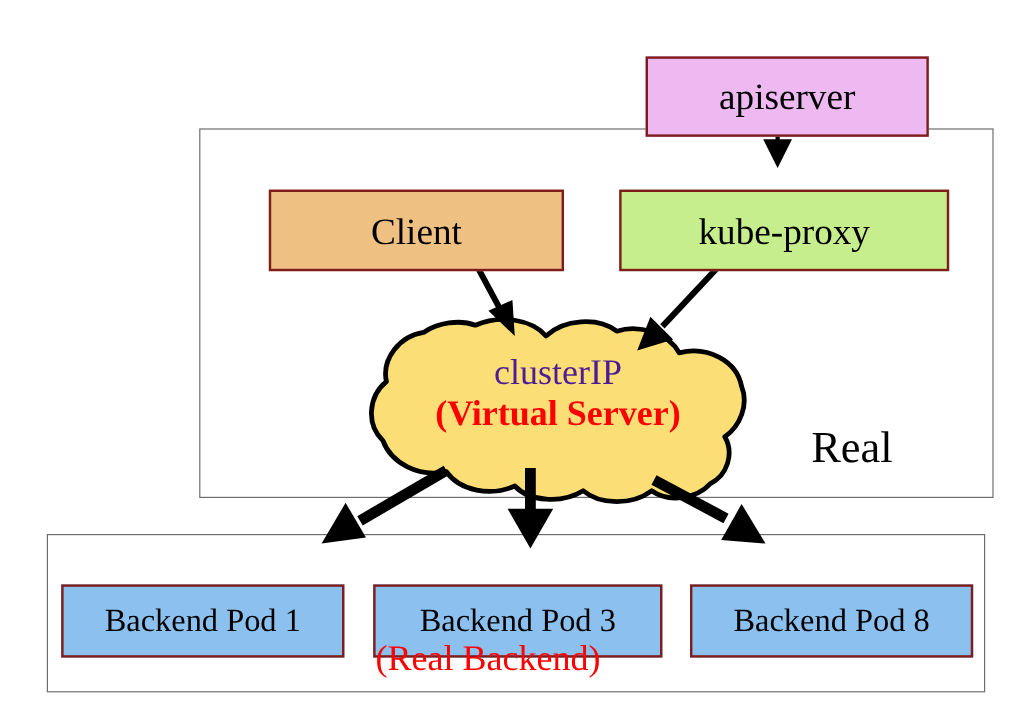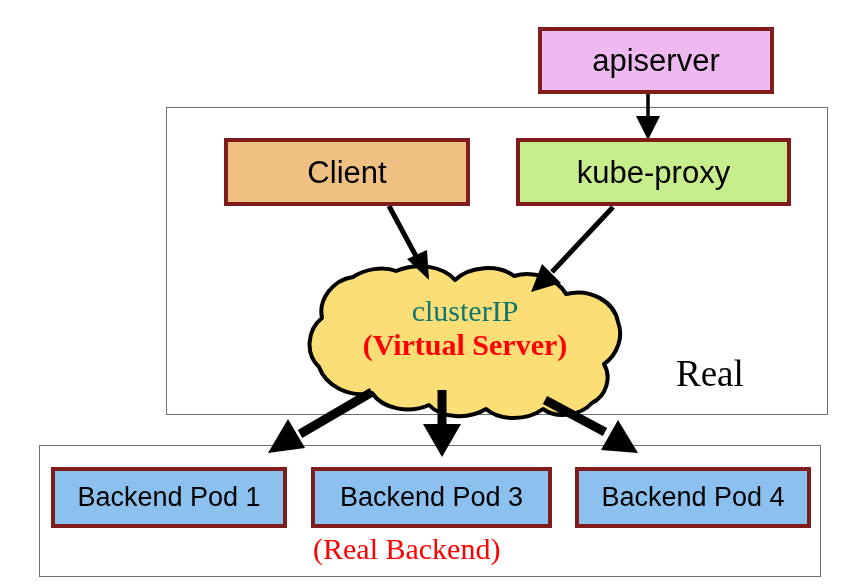--- a/index.html
+++ b/index.html
@@ -40,28 +40,29 @@
     top: 445px;
     width: 782px;
     height: 132px;
     border: 1.6px solid #6e6e6e;
     background: transparent;
     box-sizing: border-box;
   }
   .box {
     position: absolute;
     box-sizing: border-box;
-    border: 4px solid #7f1d1d;
+    border: 2px solid #7f1d1d;
     display: flex;
     align-items: center;
     justify-content: center;
-    font-family: Liberation Sans, sans-serif;
+    font-family: Liberation Serif, serif;
     color: #000000;
     line-height: 1;
     white-space: nowrap;
+    margin-top: 20px;
   }
   #apiserver-box {
     left: 538px;
     top: 27px;
     width: 236px;
     height: 67px;
     font-size: 31px;
   }
   #client-box {
     left: 224px;
@@ -91,21 +92,21 @@
     left: 330px;
     top: 294px;
     width: 270px;
     text-align: center;
     line-height: 1.12;
     pointer-events: none;
   }
   .cloud-title {
     display: block;
     font-size: 30px;
-    color: #0f766e;
+    color: #4c1d95;
     text-align: center;
   }
   .cloud-sub {
     display: block;
     font-size: 30px;
   }
   #node-label {
     position: absolute;
     left: 676px;
     top: 355px;
@@ -181,21 +182,21 @@
   <div class="box" id="apiserver-box" style="background:#eeb9f0;">apiserver</div>
 
   <div class="box" id="kubeproxy-box" style="background:#c6ee8c;">kube-proxy</div>
 
   <div class="box" id="client-box" style="background:#eec183;">Client</div>
 
   <div class="box pod-box" id="pod1-box" style="background:#8cc0ee;">Backend Pod 1</div>
 
   <div class="box pod-box" id="pod2-box" style="background:#8cc0ee;">Backend Pod 3</div>
 
-  <div class="box pod-box" id="pod3-box" style="background:#8cc0ee;">Backend Pod 4</div>
+  <div class="box pod-box" id="pod3-box" style="background:#8cc0ee;">Backend Pod 8</div>
 
   <div class="cloud-label">
     <span class="cloud-title">clusterIP</span>
     <span class="cloud-sub" style="color:#ff0000;font-weight:bold;">(Virtual Server)</span>
   </div>
 
   <div id="node-label">Real</div>
 
   <div id="realserver-label" style="color:#ff0000;">(Real Backend)</div>
 

